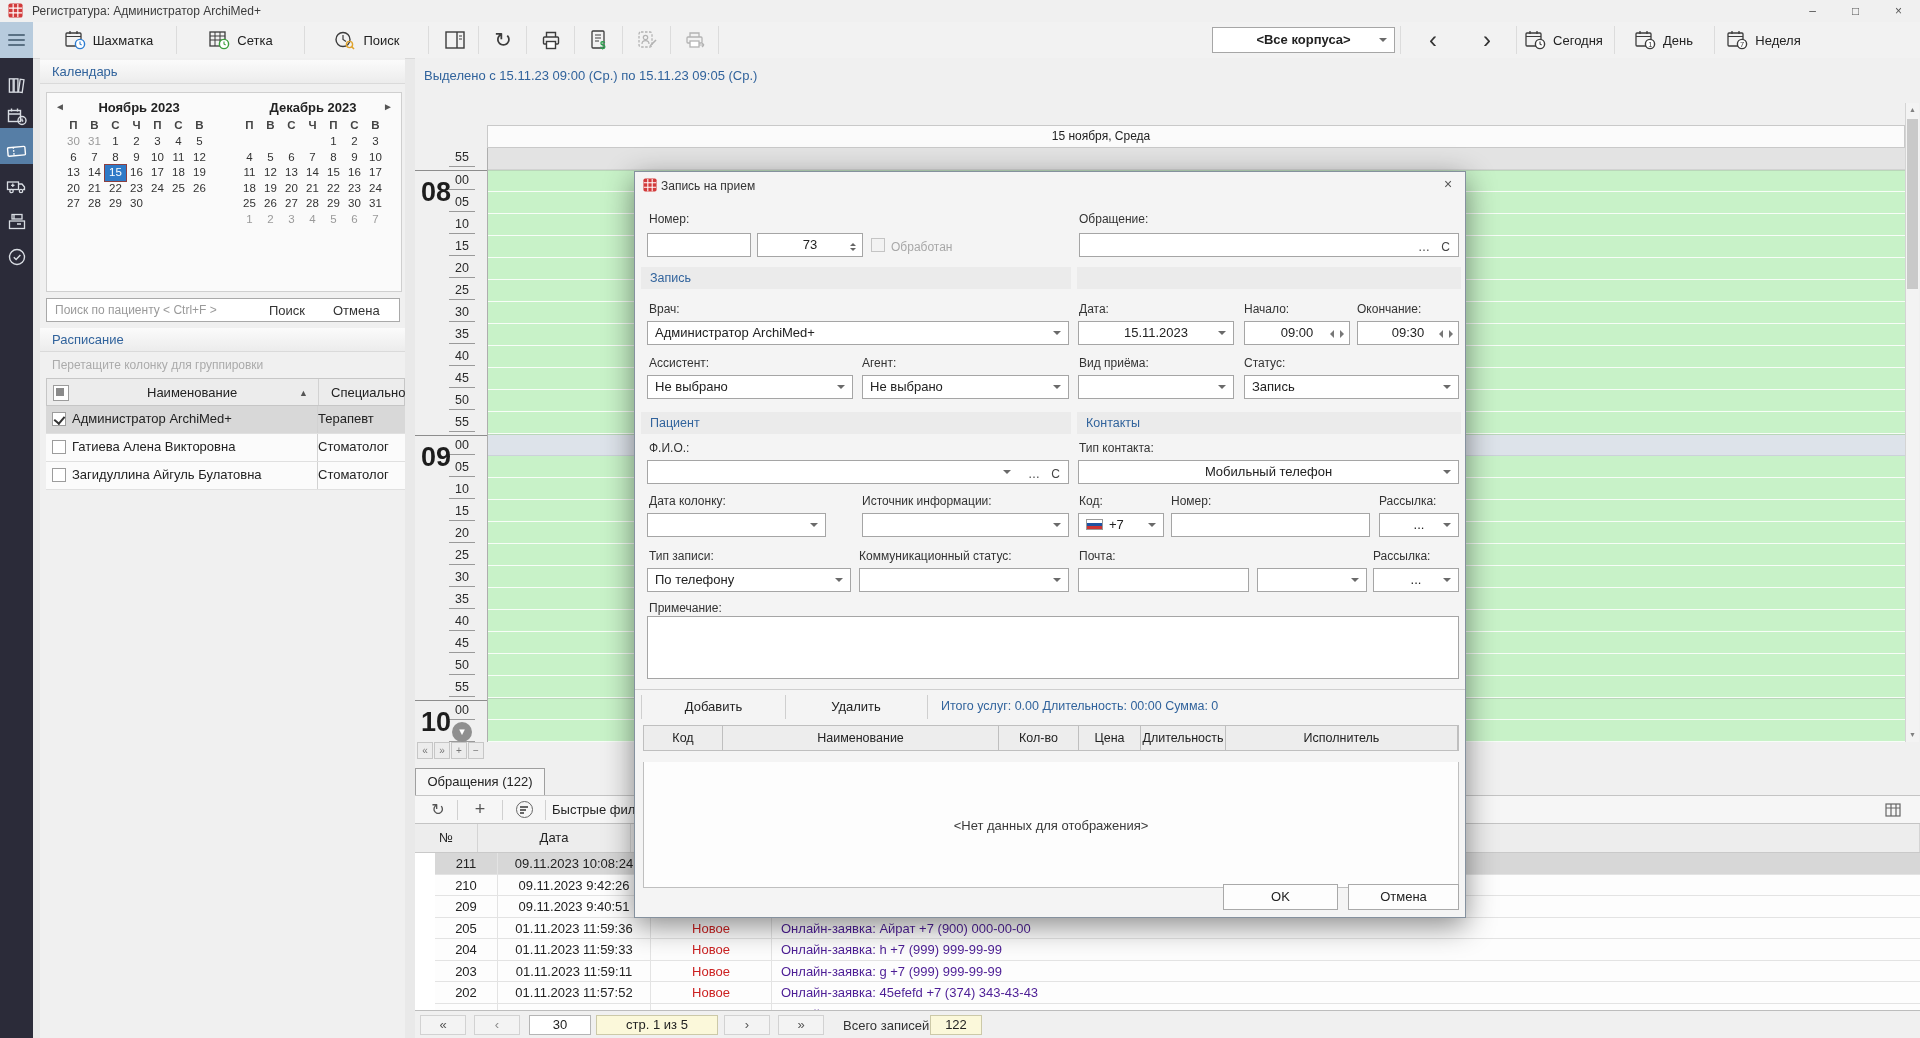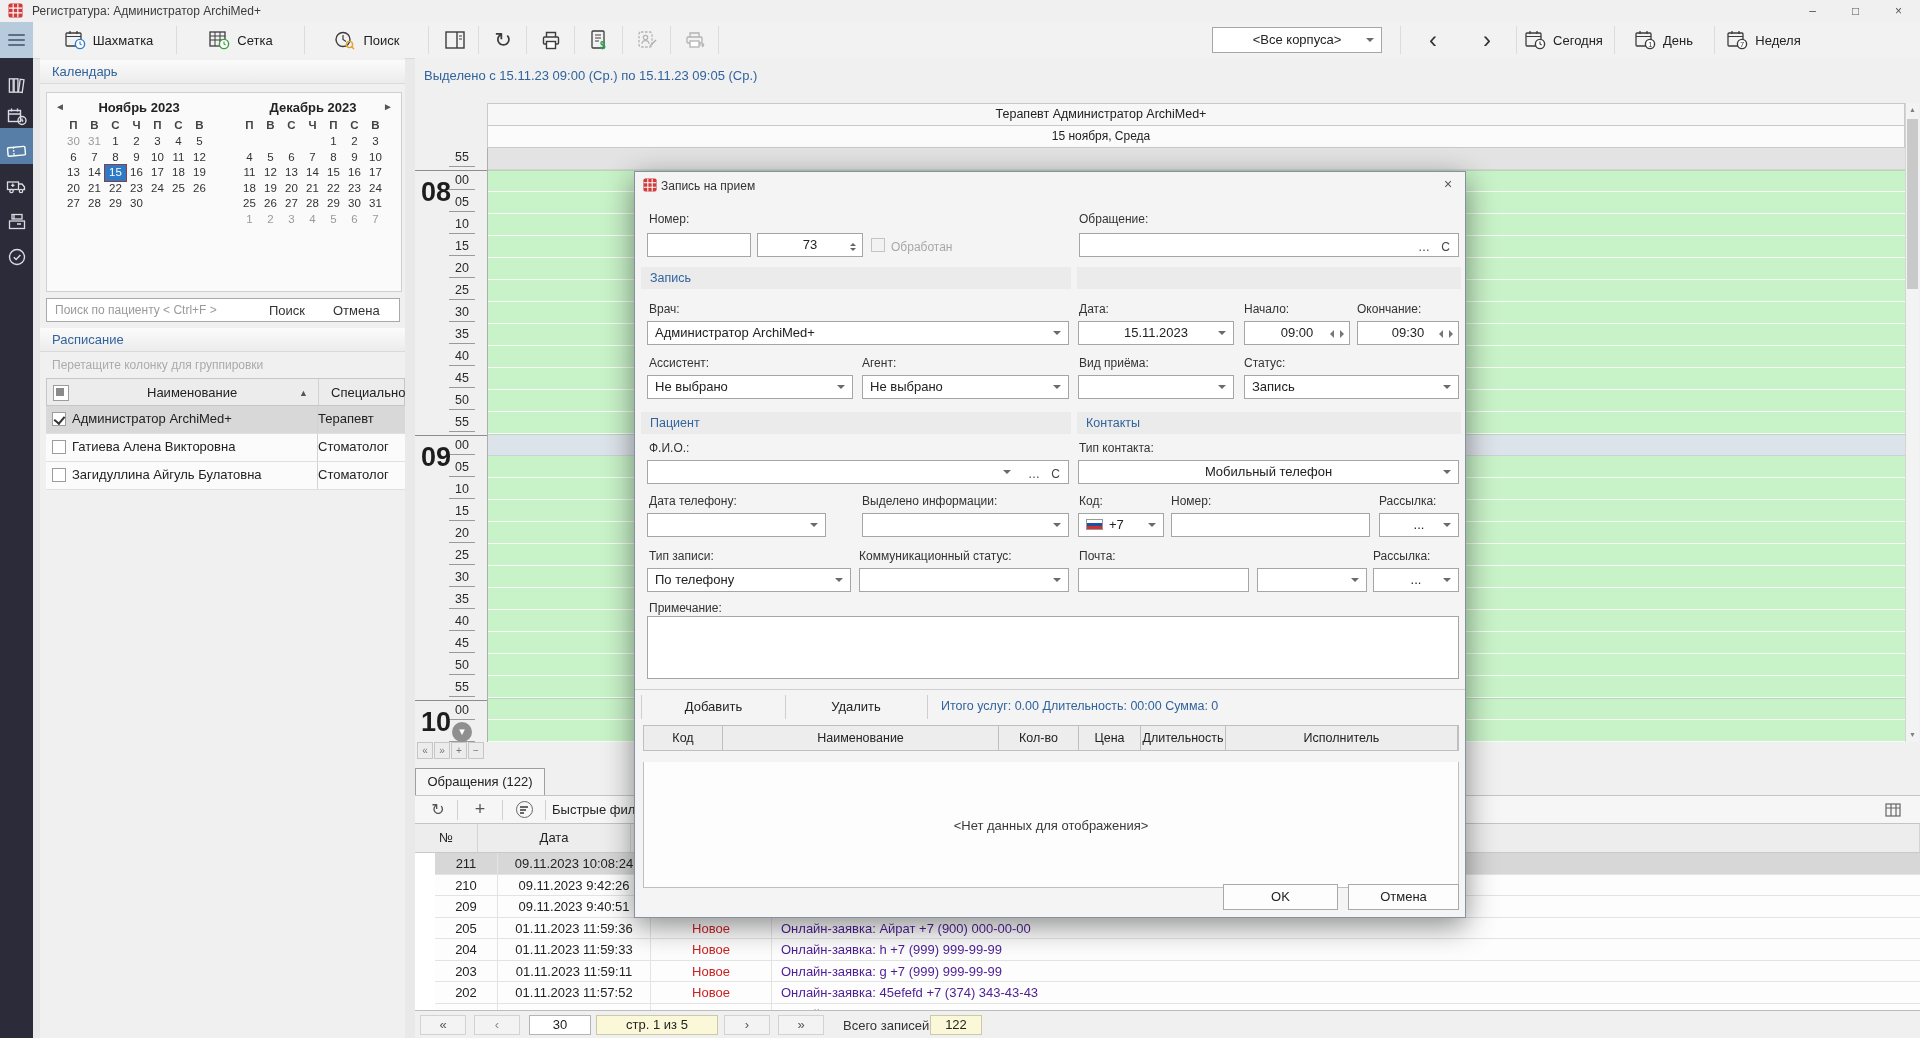--- a/index.html
+++ b/index.html
@@ -234,21 +234,21 @@
     <div class="ibtn" style="left:672px;width:46px;">
       <svg width="22" height="20" viewBox="0 0 22 20">
           <path d="M6 7V3h9v4" stroke="#b3b3b3" fill="none" stroke-width="1.3"></path>
           <rect x="3" y="7" width="15" height="6" rx="1" fill="none" stroke="#b3b3b3" stroke-width="1.3"></rect>
           <rect x="6" y="11" width="9" height="6" fill="#fff" stroke="#b3b3b3" stroke-width="1.3"></rect>
           <path d="M15 15h5m0 0-2-2m2 2-2 2" stroke="#b3b3b3" fill="none" stroke-width="1.2"></path>
         </svg>
     </div>
     <div class="vsep" style="left:718px;"></div>
 
-    <div class="combo caret" style="left:1212px;width:170px;">
+    <div class="combo caret" style="left:1212px;width:183px;font-weight:bold;">
       <span>&lt;Все корпуса&gt;</span>
     </div>
     <div class="vsep" style="left:1400px;"></div>
     <div class="ibtn navg" style="left:1408px;width:50px;">
         <span>‹</span>
       </div>
     <div class="ibtn navg" style="left:1462px;width:50px;">
         <span>›</span>
       </div>
     <div class="vsep" style="left:1516px;"></div>
@@ -525,21 +525,20 @@
           <div class="cb"></div>
           <div class="rname">Загидуллина Айгуль Булатовна</div>
           <div class="rdiv"></div>
           <div class="rspec">Стоматолог</div>
         </div>
       </div>
   </div>
 
   <div class="mainbg"></div>
   <div class="selinfo">Выделено с 15.11.23 09:00 (Ср.) по 15.11.23 09:05 (Ср.)</div>
-  <div class="schhdr" style="top:103px;"><span>Терапевт  Администратор ArchiMed+</span></div>
   <div class="schhdr" style="top:125px;background:#fbfbfb;font-size:12px;"><span>15 ноября, Среда</span></div>
   <div class="gutter">
       <div class="grow">
         <div class="min">55</div>
       </div>
       <div class="grow hstart">
         <div class="hour">08</div>
         <div class="min">00</div>
       </div>
       <div class="grow">
@@ -811,23 +810,23 @@
 
     <span class="dlbl" style="left:14px;top:269px;">Ф.И.О.:</span>
     <div class="fld" style="left:12px;top:288px;width:422px;">
       <span class="caret" style="position:absolute;right:50px;top:0;width:10px;height:22px;"></span>
       <span class="inbtn" style="right:28px;">…</span>
       <span class="inbtn" style="right:8px;">С</span>
     </div>
     <span class="dlbl" style="left:444px;top:269px;">Тип контакта:</span>
     <div class="fld ctr caret" style="left:443px;top:288px;width:381px;"><span>Мобильный телефон</span></div>
 
-    <span class="dlbl" style="left:14px;top:322px;">Дата телефону:</span>
+    <span class="dlbl" style="left:14px;top:322px;">Дата колонку:</span>
     <div class="fld caret" style="left:12px;top:341px;width:179px;"></div>
-    <span class="dlbl" style="left:227px;top:322px;">Выделено информации:</span>
+    <span class="dlbl" style="left:227px;top:322px;">Источник информации:</span>
     <div class="fld caret" style="left:227px;top:341px;width:207px;"></div>
     <span class="dlbl" style="left:444px;top:322px;">Код:</span>
     <div class="fld caret" style="left:443px;top:341px;width:86px;">
       <span class="flag"></span>
       <span style="position:absolute;left:30px;">+7</span>
     </div>
     <span class="dlbl" style="left:536px;top:322px;">Номер:</span>
     <div class="fld" style="left:536px;top:341px;width:199px;"></div>
     <span class="dlbl" style="left:744px;top:322px;">Рассылка:</span>
     <div class="fld ctr caret" style="left:744px;top:341px;width:80px;"><span>...</span></div>

